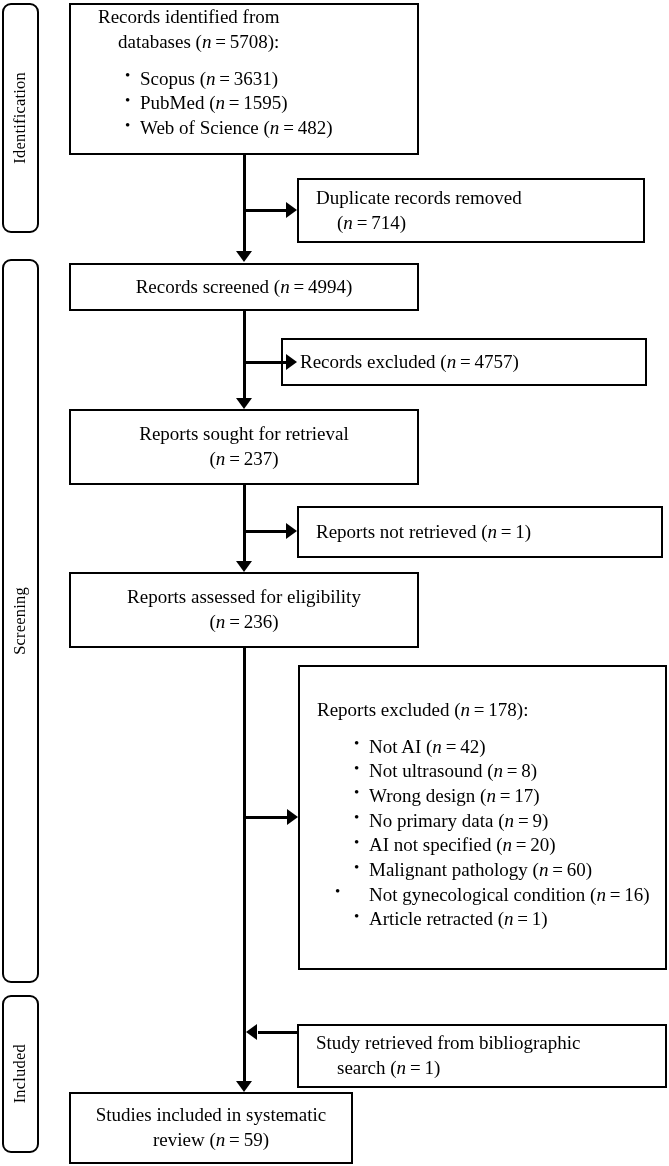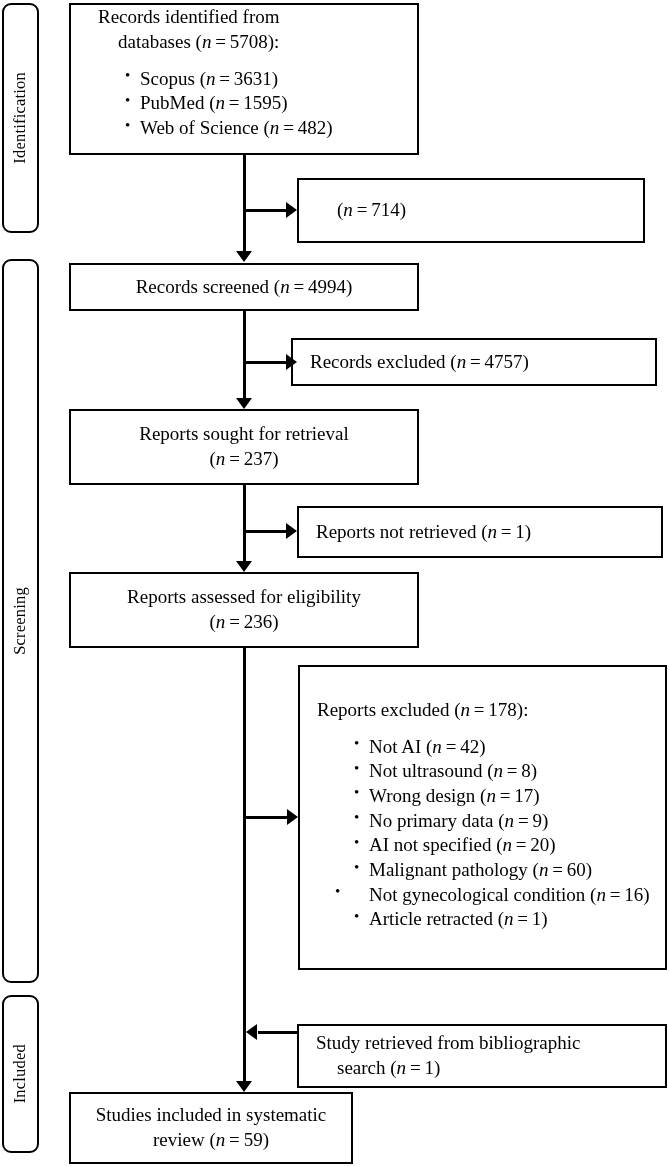--- a/index.html
+++ b/index.html
@@ -135,29 +135,30 @@
       <ul class="blist">
         <li>Scopus (<span class="ital">n</span> = 3631)</li>
         <li>PubMed (<span class="ital">n</span> = 1595)</li>
         <li>Web of Science (<span class="ital">n</span> = 482)</li>
       </ul>
     </div>
   </div>
 
   <div class="box" style="left:297px; top:178px; width:348px; height:65px;">
     <div class="lft" style="padding-left:17px;">
+      <div>Duplicate records removed</div>
       <div style="padding-left:21px;">(<span class="ital">n</span> = 714)</div>
     </div>
   </div>
 
   <div class="box" style="left:69px; top:263px; width:350px; height:48px;">
     <div class="ctr">Records screened (<span class="ital">n</span> = 4994)</div>
   </div>
 
-  <div class="box" style="left:291px; top:338px; width:366px; height:48px;">
+  <div class="box" style="left:281px; top:338px; width:366px; height:48px;">
     <div class="lft" style="padding-left:17px;">Records excluded (<span class="ital">n</span> = 4757)</div>
   </div>
 
   <div class="box" style="left:69px; top:409px; width:350px; height:76px;">
     <div class="ctr">Reports sought for retrieval</div>
     <div class="ctr">(<span class="ital">n</span> = 237)</div>
   </div>
 
   <div class="box" style="left:297px; top:506px; width:366px; height:52px;">
     <div class="lft" style="padding-left:17px;">Reports not retrieved (<span class="ital">n</span> = 1)</div>

